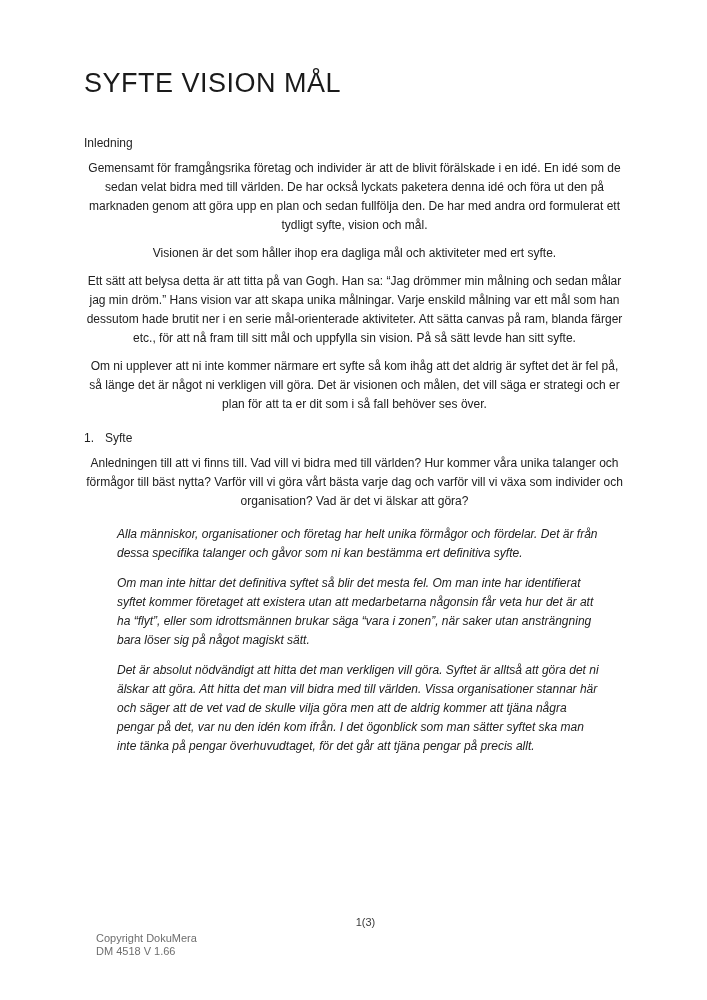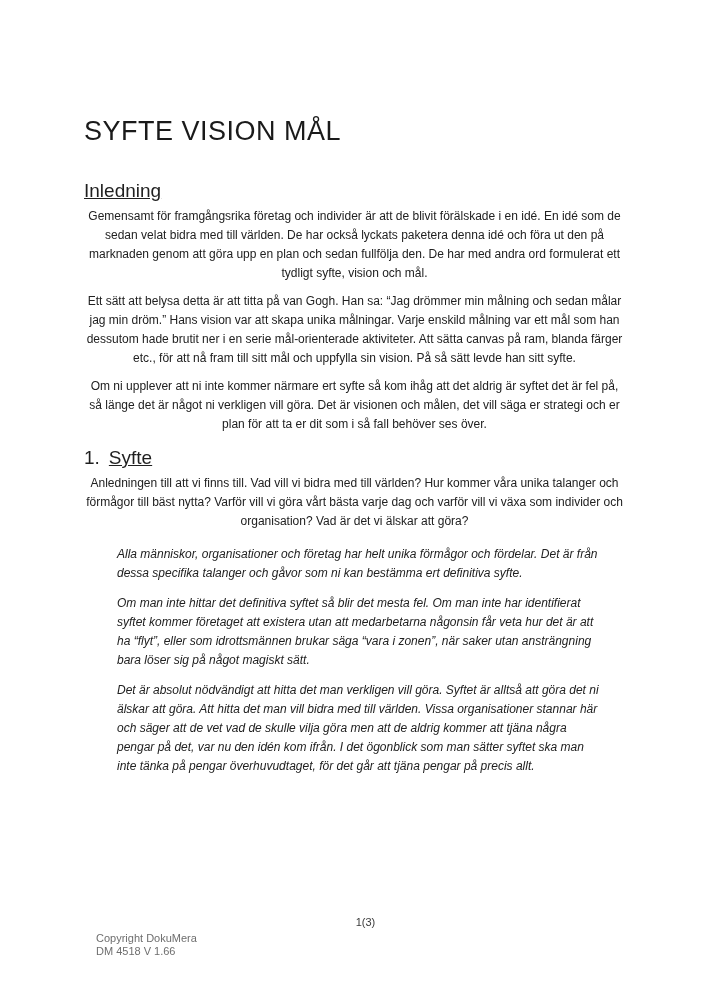--- a/index.html
+++ b/index.html
@@ -15,37 +15,36 @@
     font-family: "Liberation Sans", sans-serif;
     -webkit-font-smoothing: antialiased;
   }
   .page {
     position: absolute;
     top: 0; left: 0;
     width: 707px;
     height: 1000px;
     background: #ffffff;
     box-sizing: border-box;
-    padding: 116px 82px 0 84px;
+    padding: 68px 82px 0 84px;
   }
   h1.doc-title {
     margin: 0 0 33px 0;
     font-size: 27px;
     font-weight: 400;
     letter-spacing: 0.5px;
     color: #1a1a1a;
     line-height: 1.15;
   }
   h2.section-heading {
     margin: 0 0 5px 0;
-    font-size: 19px;
+    font-size: 12px;
     font-weight: 400;
     color: #1f1f1f;
     line-height: 22px;
-    text-decoration: underline;
   }
   h2.section-heading.numbered {
     margin-top: 13px;
   }
   h2.section-heading .h-num {
     display: inline-block;
     min-width: 12px;
   }
   h2.section-heading .h-gap {
     display: inline-block;
@@ -98,20 +97,21 @@
 <body>
 
 <div class="page">
 
   <h1 class="doc-title">SYFTE VISION MÅL</h1>
 
   <h2 class="section-heading">Inledning</h2>
 
   <p class="body-par">Gemensamt för framgångsrika företag och individer är att de blivit förälskade i en idé. En idé som de sedan velat bidra med till världen. De har också lyckats paketera denna idé och föra ut den på marknaden genom att göra upp en plan och sedan fullfölja den. De har med andra ord formulerat ett tydligt syfte, vision och mål.</p>
 
+  <p class="body-par">Visionen är det som håller ihop era dagliga mål och aktiviteter med ert syfte.</p>
 
   <p class="body-par">Ett sätt att belysa detta är att titta på van Gogh. Han sa: “Jag drömmer min målning och sedan målar jag min dröm.” Hans vision var att skapa unika målningar. Varje enskild målning var ett mål som han dessutom hade brutit ner i en serie mål-orienterade aktiviteter. Att sätta canvas på ram, blanda färger etc., för att nå fram till sitt mål och uppfylla sin vision. På så sätt levde han sitt syfte.</p>
 
   <p class="body-par">Om ni upplever att ni inte kommer närmare ert syfte så kom ihåg att det aldrig är syftet det är fel på, så länge det är något ni verkligen vill göra. Det är visionen och målen, det vill säga er strategi och er plan för att ta er dit som i så fall behöver ses över.</p>
 
 
   <h2 class="section-heading numbered">
     <span class="h-num">1.</span><span class="h-gap"></span><span>Syfte</span>
   </h2>
 

